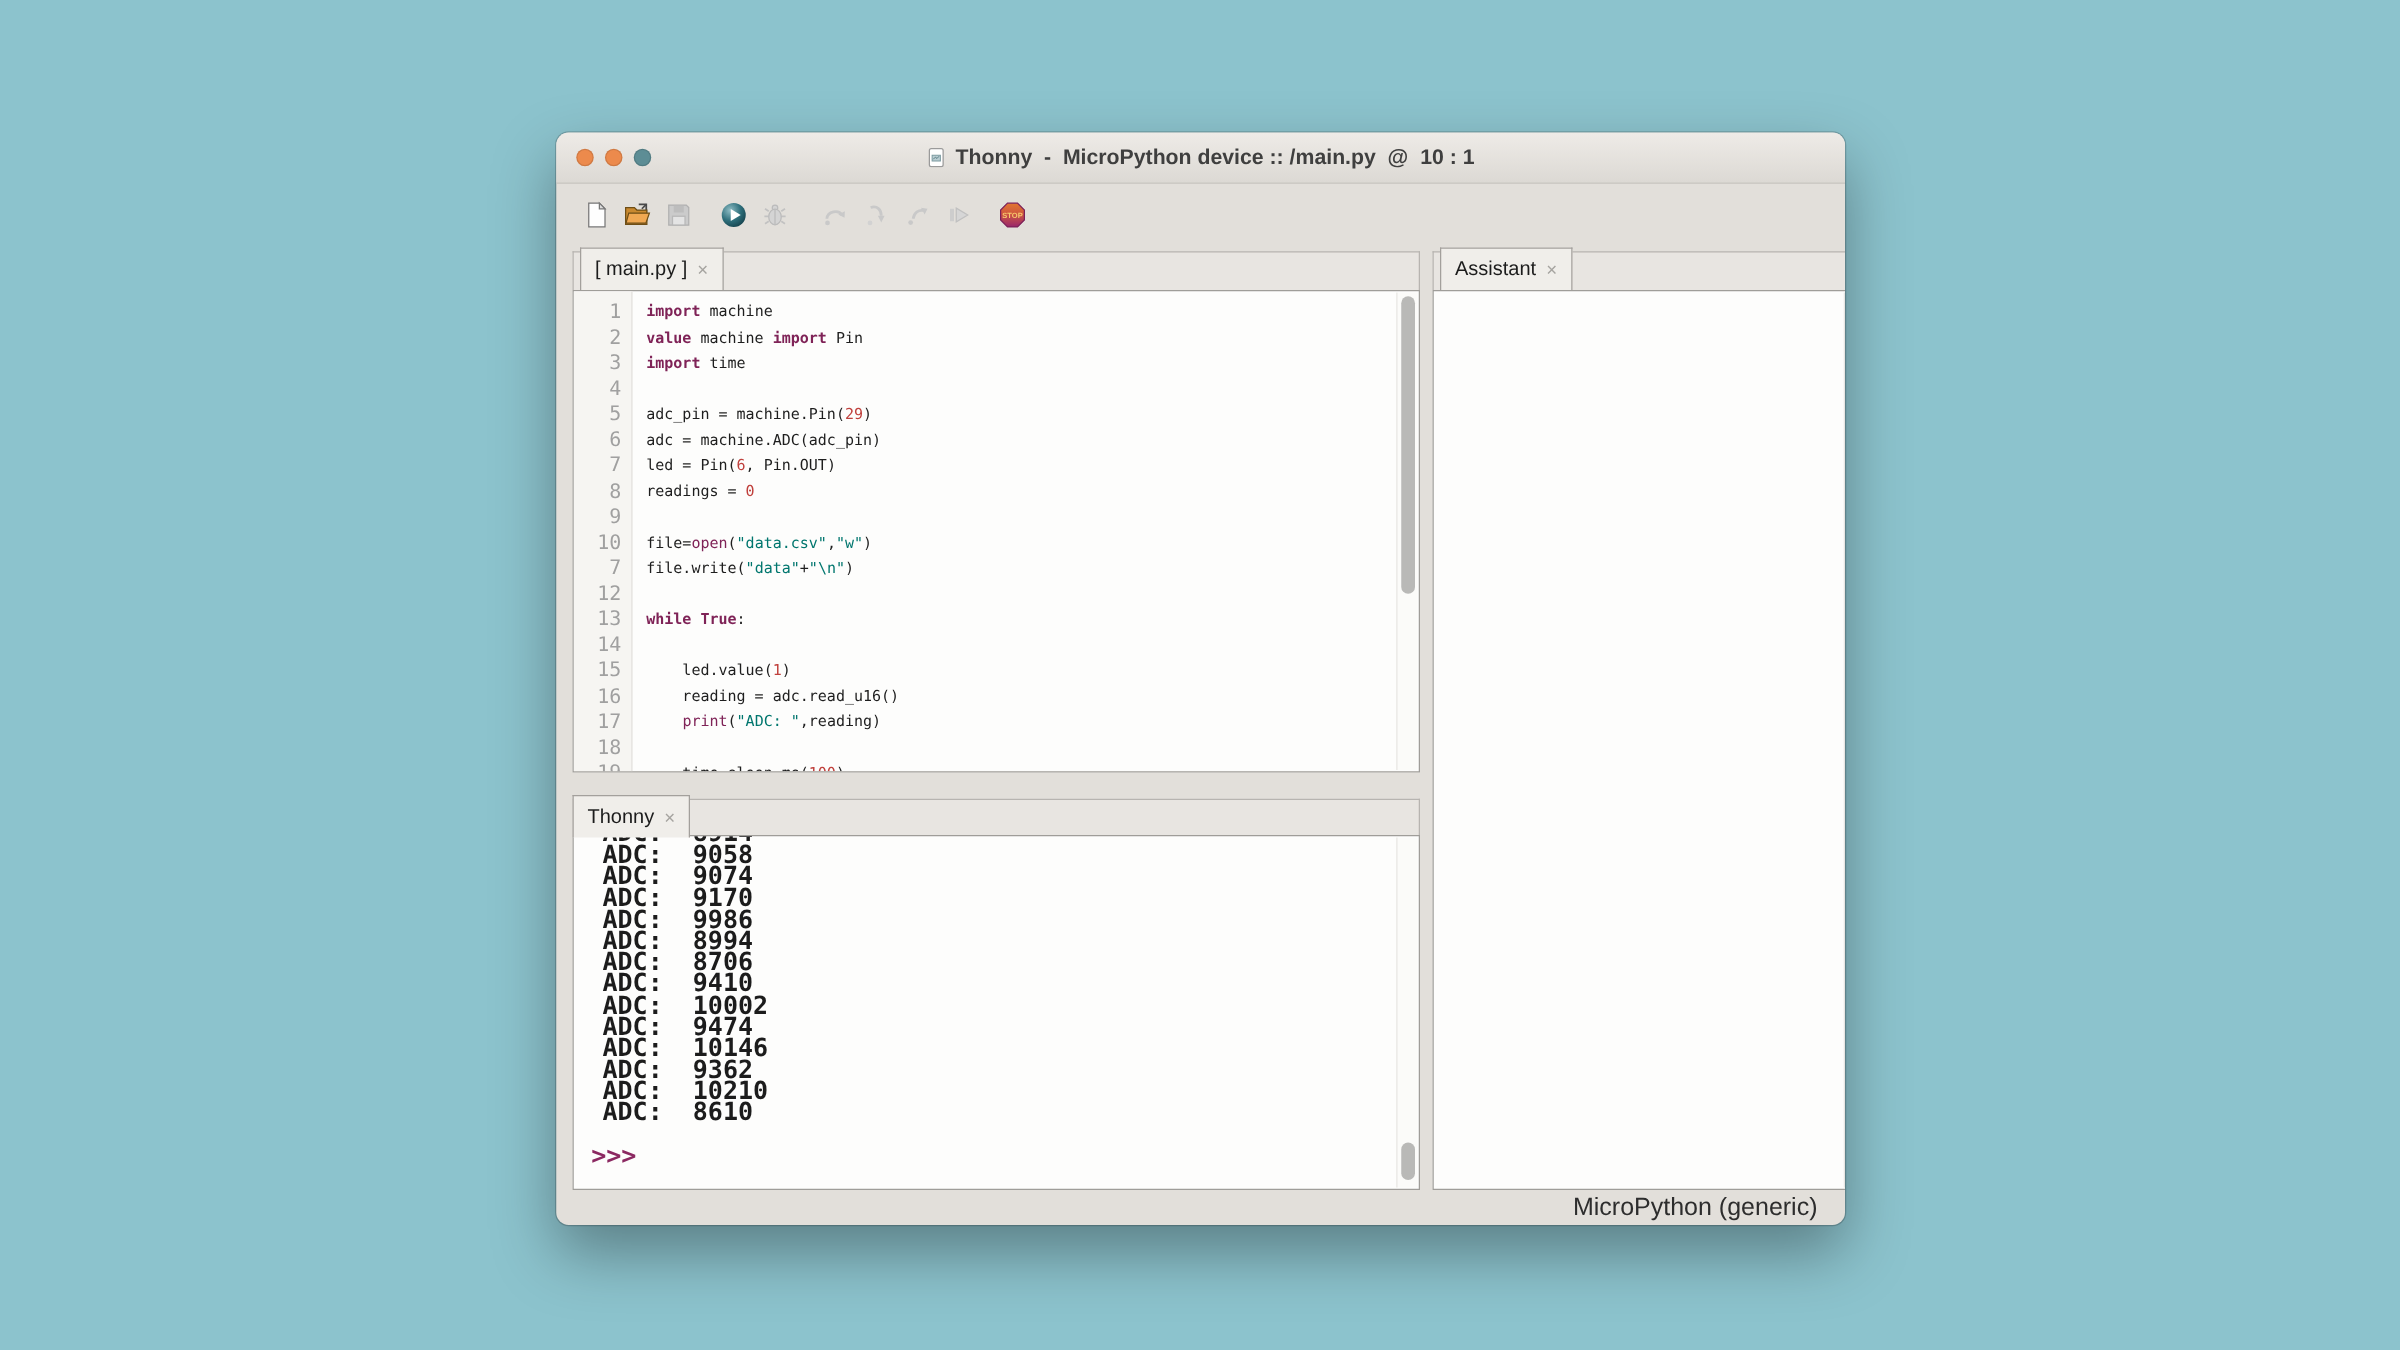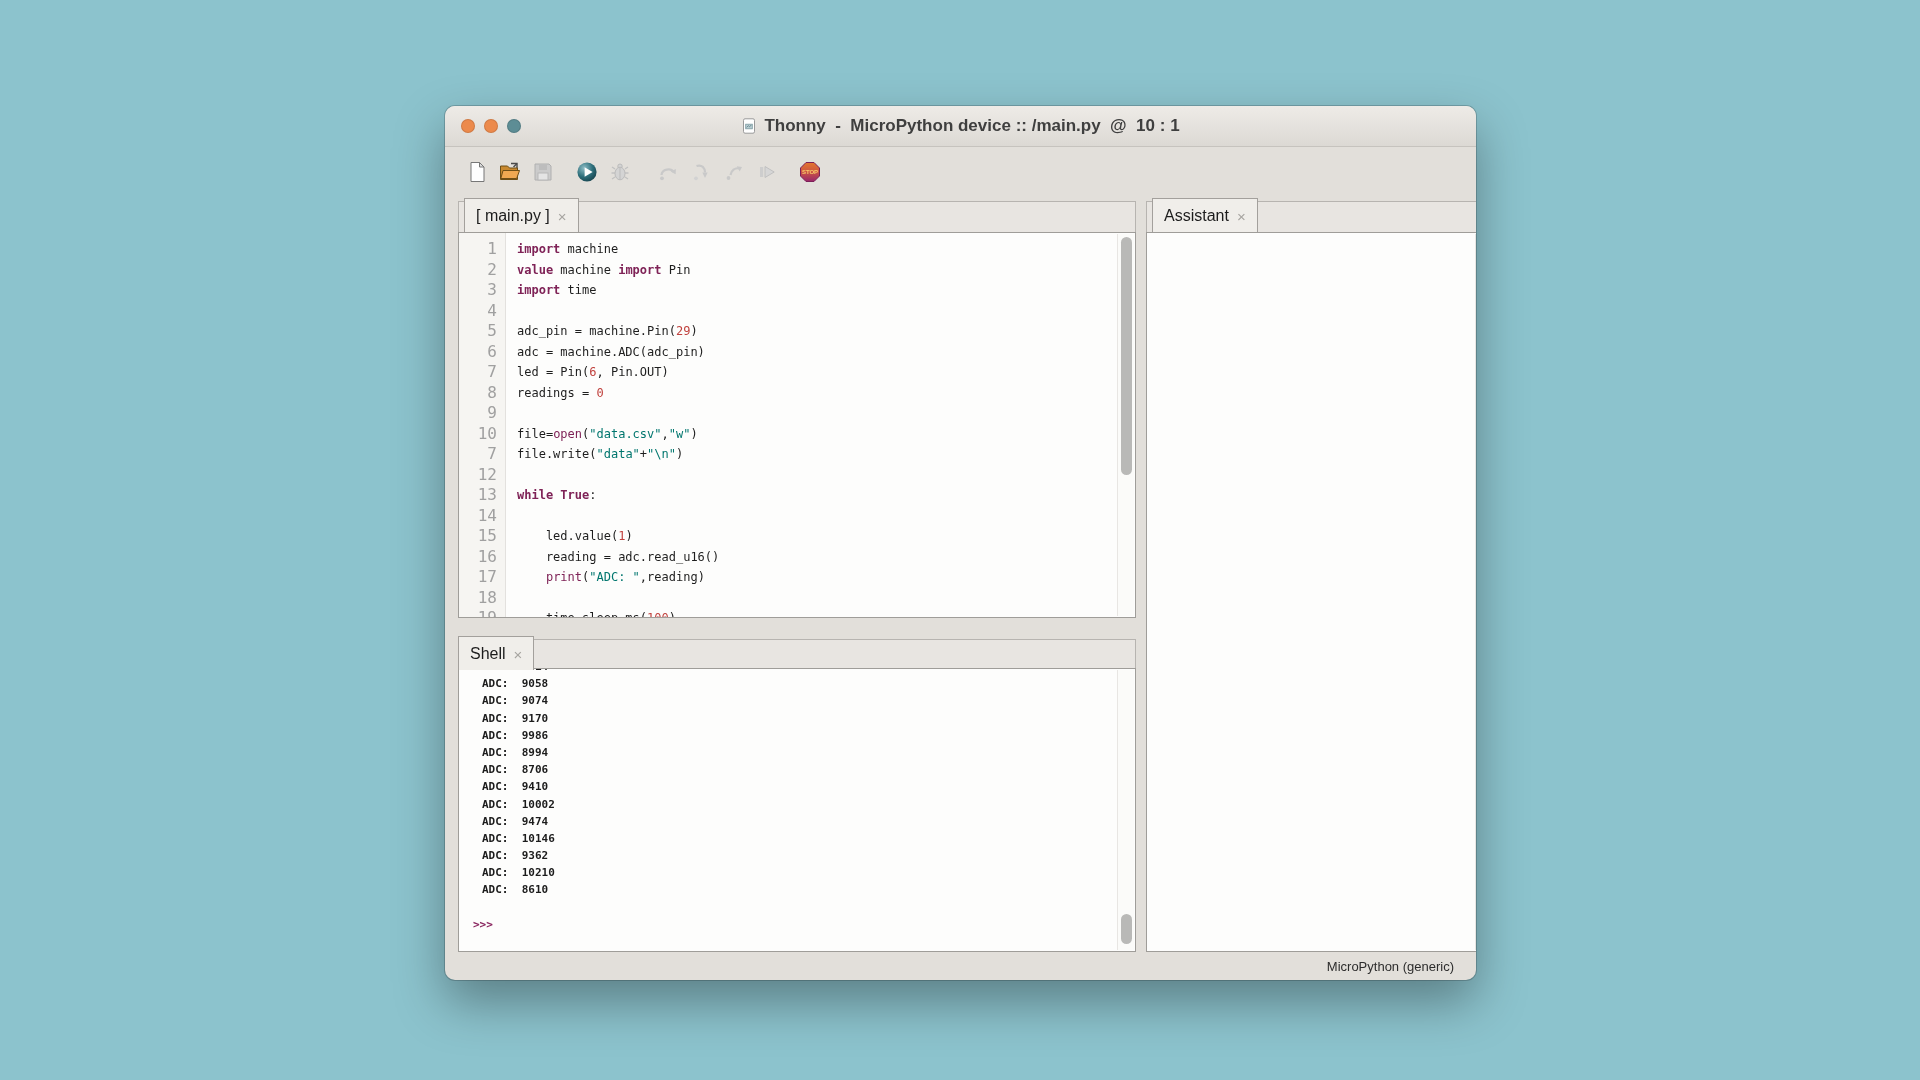--- a/index.html
+++ b/index.html
@@ -85,31 +85,31 @@
   .tok-str{color:var(--string,#00766e);}
   .tok-num{color:var(--number,#c0413d);}
   .tok-d{color:var(--code-text,#1e1e1e);}
   
   .vtrack{position:absolute;top:1px;bottom:1px;right:1px;width:16px;background:#fbfbf9;border-left:1px solid #e8e6e3;z-index:3;}
   .vthumb{position:absolute;right:2px;width:11px;background:#b9b9b7;border-radius:6px;}
   .thumb-editor{top:3px;height:238px;}
   .thumb-shell{bottom:6px;height:30px;}
   
   .shellbody{position:absolute;inset:0;padding:0 0 0 14px;overflow:hidden;
-    font-family:"DejaVu Sans Mono",monospace;font-size:11px;font-weight:bold;
+    font-family:"DejaVu Sans Mono",monospace;font-size:20px;font-weight:bold;
     color:var(--shell-text,#1c1c1c);}
   .shellout{margin-top:-11px;}
   .sline{height:17.2px;line-height:17.2px;white-space:pre;margin-left:9px;}
   .sblank{height:17.2px;}
   .sprompt{height:17.2px;line-height:17.2px;color:var(--prompt,#8b2861);white-space:pre;}
   
   .statusbar{
     position:absolute;left:0;right:0;bottom:0;height:28px;
     display:flex;align-items:center;justify-content:flex-end;
-    padding-right:22px;font-size:13px;color:#2d2d2d;
+    padding-right:22px;font-size:20px;color:#2d2d2d;
   }
 </style>
 </head>
 <body>
 
 <div class="window">
 
   <div class="titlebar">
     <div class="traffic">
       <div class="dot c1"></div>
@@ -266,21 +266,21 @@
             <div class="cline"><span class="tok-d">    time.sleep_ms(</span><span class="tok-num">100</span><span class="tok-d">)</span></div>
           </div>
       </div>
       <div class="vtrack">
         <div class="vthumb thumb-editor"></div>
       </div>
     </div>
 
     <div class="tabstrip strip-shell"></div>
     <div class="tab tab-shell">
-      <span>Shell</span>
+      <span>Thonny</span>
       <span class="tabclose">×</span>
     </div>
 
     <div class="panel shellpanel">
       <div class="shellbody">
         <div class="shellout" id="shellout">
             <div class="sline">ADC:  8914</div>
             <div class="sline">ADC:  9058</div>
             <div class="sline">ADC:  9074</div>
             <div class="sline">ADC:  9170</div>

